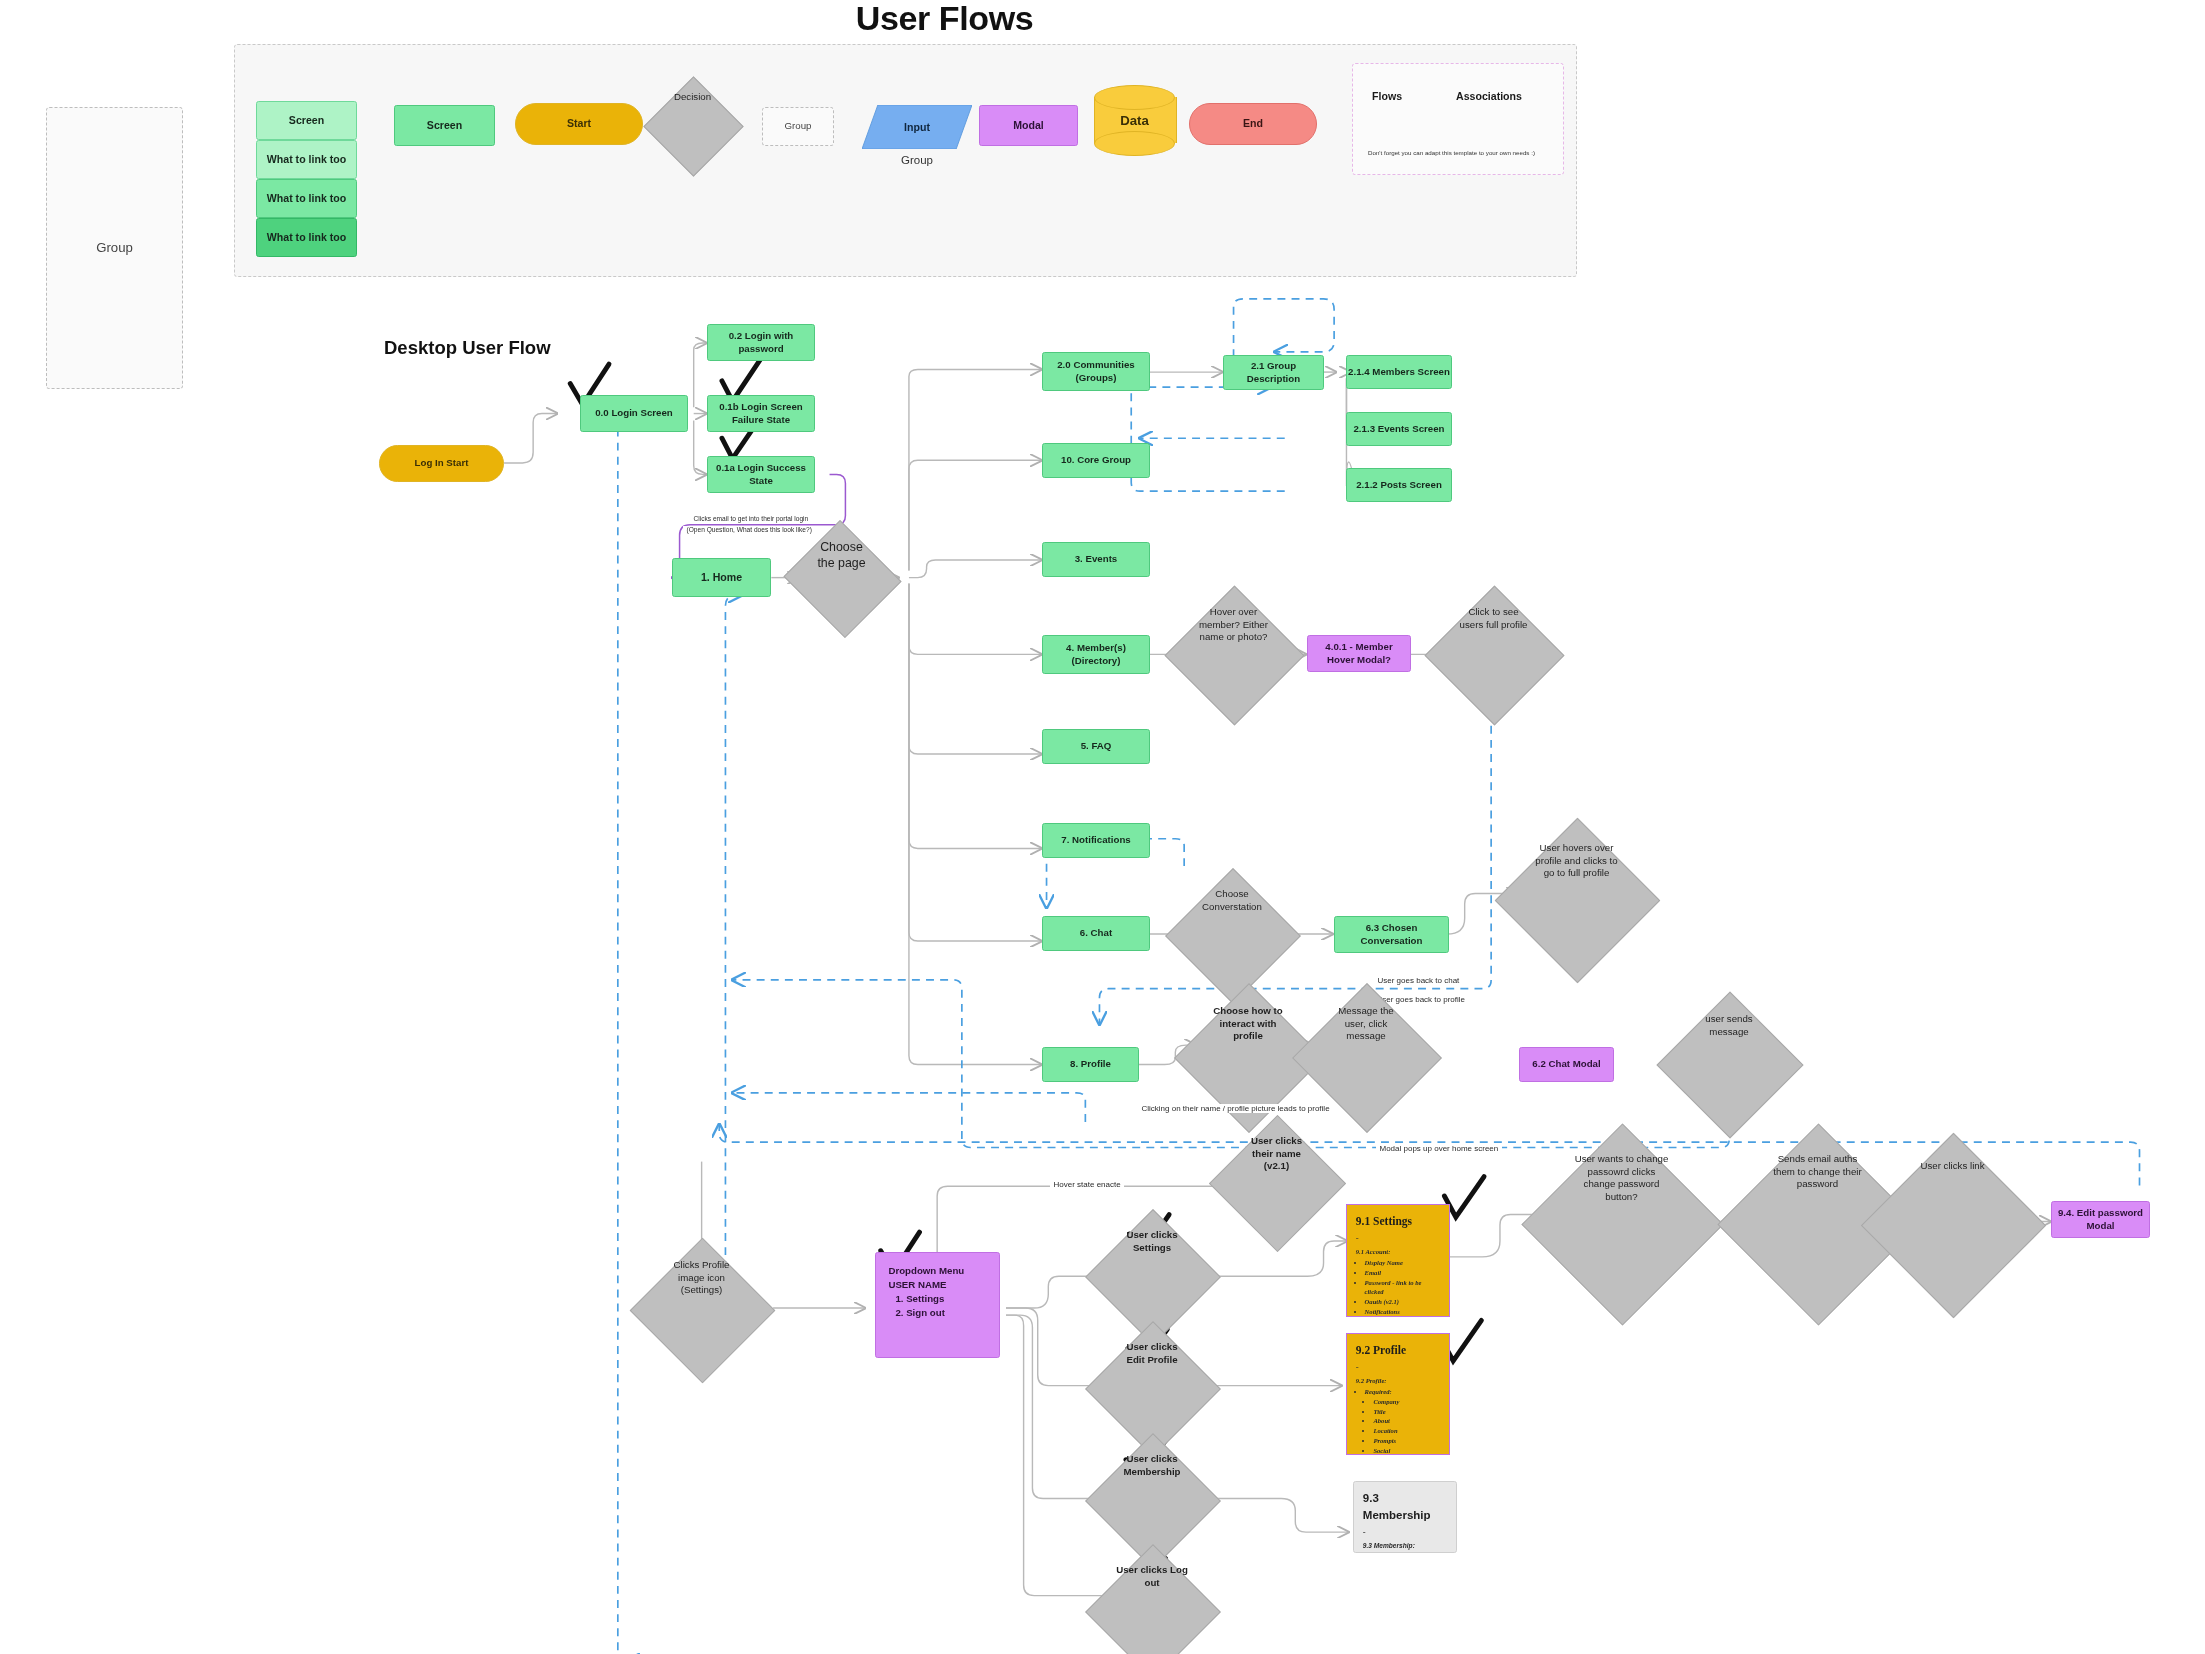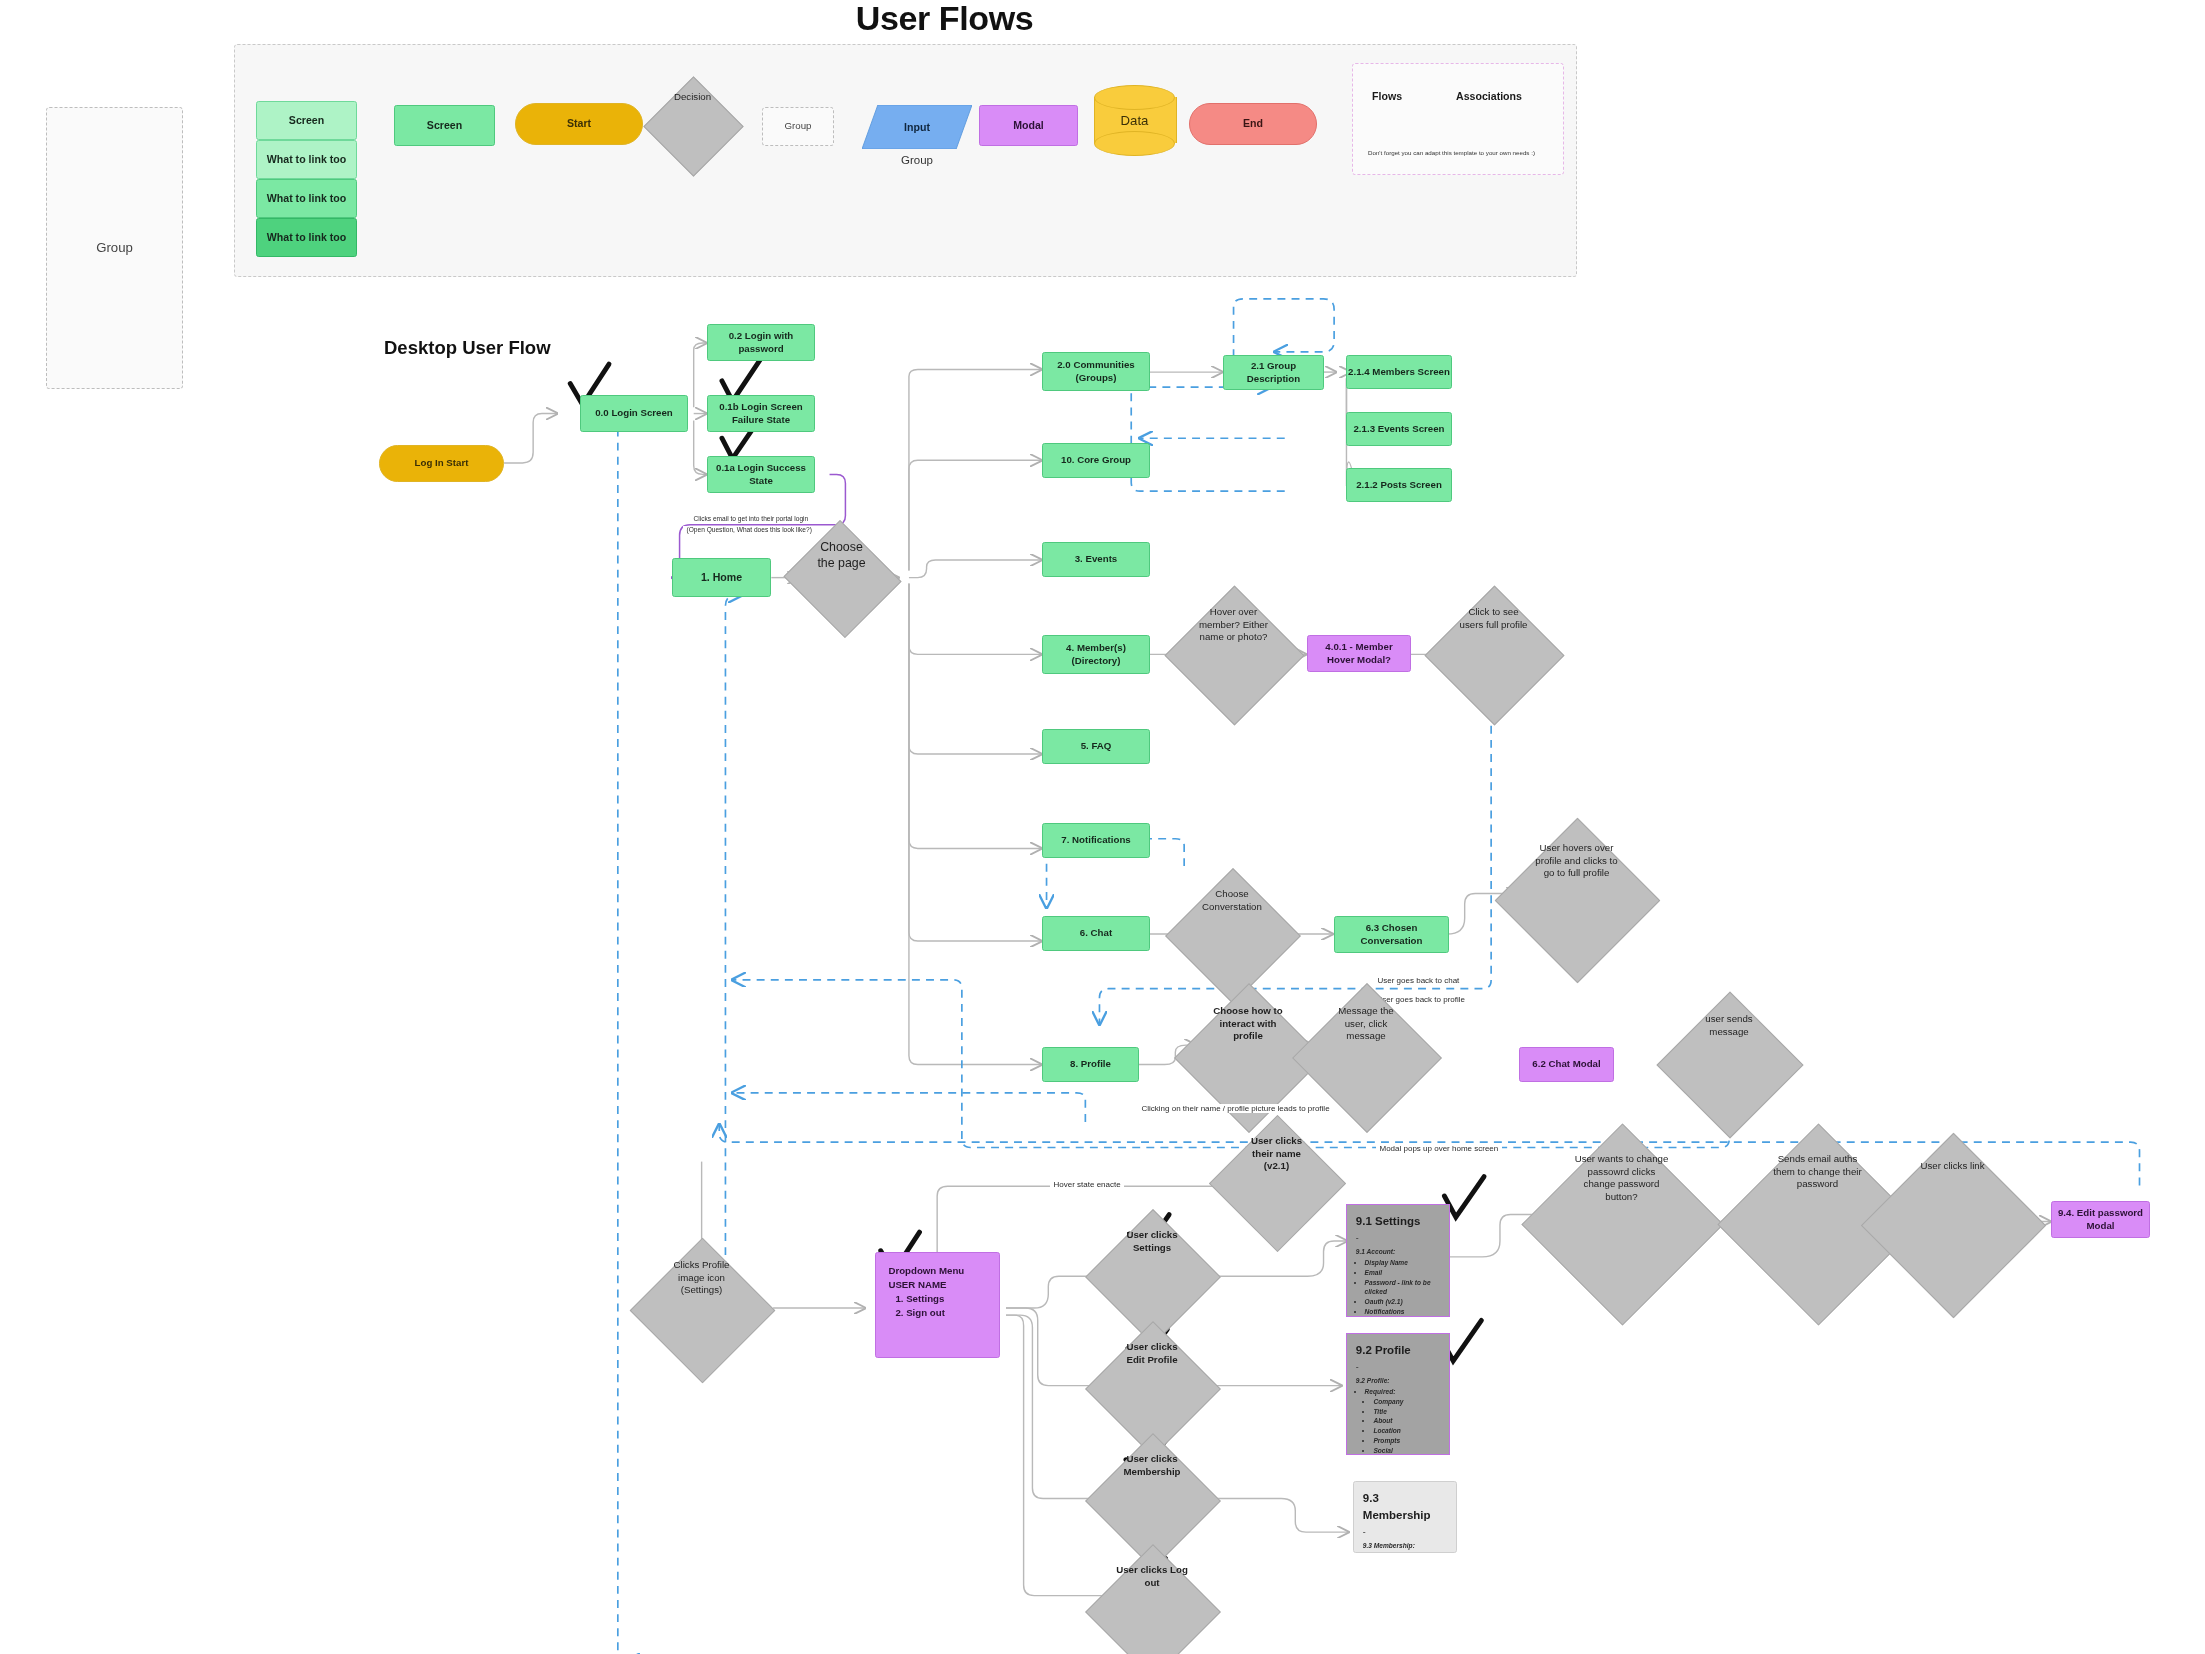--- a/index.html
+++ b/index.html
@@ -33,42 +33,42 @@
         text-align:center;color:#1f1f1f;padding:0 5.3px;}
   .diamond.bold .dtxt{font-weight:700;}
   .cyl{position:absolute;}
   .cyl .body{position:absolute;left:0;top:12.4px;width:100%;height:calc(100% - 25px);
         background:#F9CC3C;border-left:0.9px solid #e0b425;border-right:0.9px solid #e0b425;}
   .cyl .top,.cyl .bot{position:absolute;left:0;width:100%;height:25px;border-radius:50%;
         background:#F9CC3C;border:0.9px solid #e0b425;box-sizing:border-box;}
   .cyl .top{top:0;}
   .cyl .bot{bottom:0;}
   .cyl .lbl{position:absolute;left:0;top:0;width:100%;height:100%;display:flex;
-        align-items:center;justify-content:center;font-size:13.2px;font-weight:400;
+        align-items:center;justify-content:center;font-size:13.2px;font-weight:700;
         color:#3a2f06;z-index:3;text-align:center;}
 
   .caption{position:absolute;font-size:11.5px;color:#333;text-align:center;}
   .edge-label{position:absolute;font-size:8px;color:#2b2b2b;background:#fff;
         padding:0 3.5px;white-space:nowrap;}
 
   
   #title{position:absolute;left:759px;top:-7px;width:371px;text-align:center;
          font-size:34px;font-weight:700;letter-spacing:-0.4px;color:#111;}
   #flow-title{position:absolute;left:384px;top:331px;font-size:18.5px;font-weight:700;color:#111;}
 
   
   #toolbar{position:absolute;left:234px;top:38px;width:1341px;height:231px;
            border:1.8px dashed #c9c9c9;background:#f7f7f7;border-radius:3.5px;}
   #legend{position:absolute;left:1352px;top:57px;width:210px;height:110px;
           border:1.8px dashed #e7b7e8;background:#fbfbfb;border-radius:3.5px;}
 
   
   .card{position:absolute;box-sizing:border-box;padding:8px 8.8px;font-size:6.6px;
         line-height:1.5;color:#2a2a2a;overflow:hidden;}
-  .card.purple{background:#a3a3a3;border:0.9px solid #c06fe3;}
+  .card.purple{background:#eab308;border:0.9px solid #c06fe3;font-family:Liberation Serif, serif;}
   .card.grey{background:#E8E8E8;border:0.9px solid #cfcfcf;border-radius:2.6px;}
   .card .c-title{font-size:11.5px;font-weight:600;color:#1d1d1d;margin-bottom:1.8px;}
   .card .c-dash{font-size:8.8px;color:#333;margin-bottom:1.8px;}
   .card .c-sub{font-size:6.6px;font-weight:700;font-style:italic;margin-bottom:0.9px;}
   .card ul{margin:0 0 0 8.8px;padding:0;}
   .card ul ul{margin-left:8.8px;}
   .card li{font-style:italic;font-weight:600;list-style:disc;}
   .card li.b{font-weight:800;}
 </style>
 </head>

